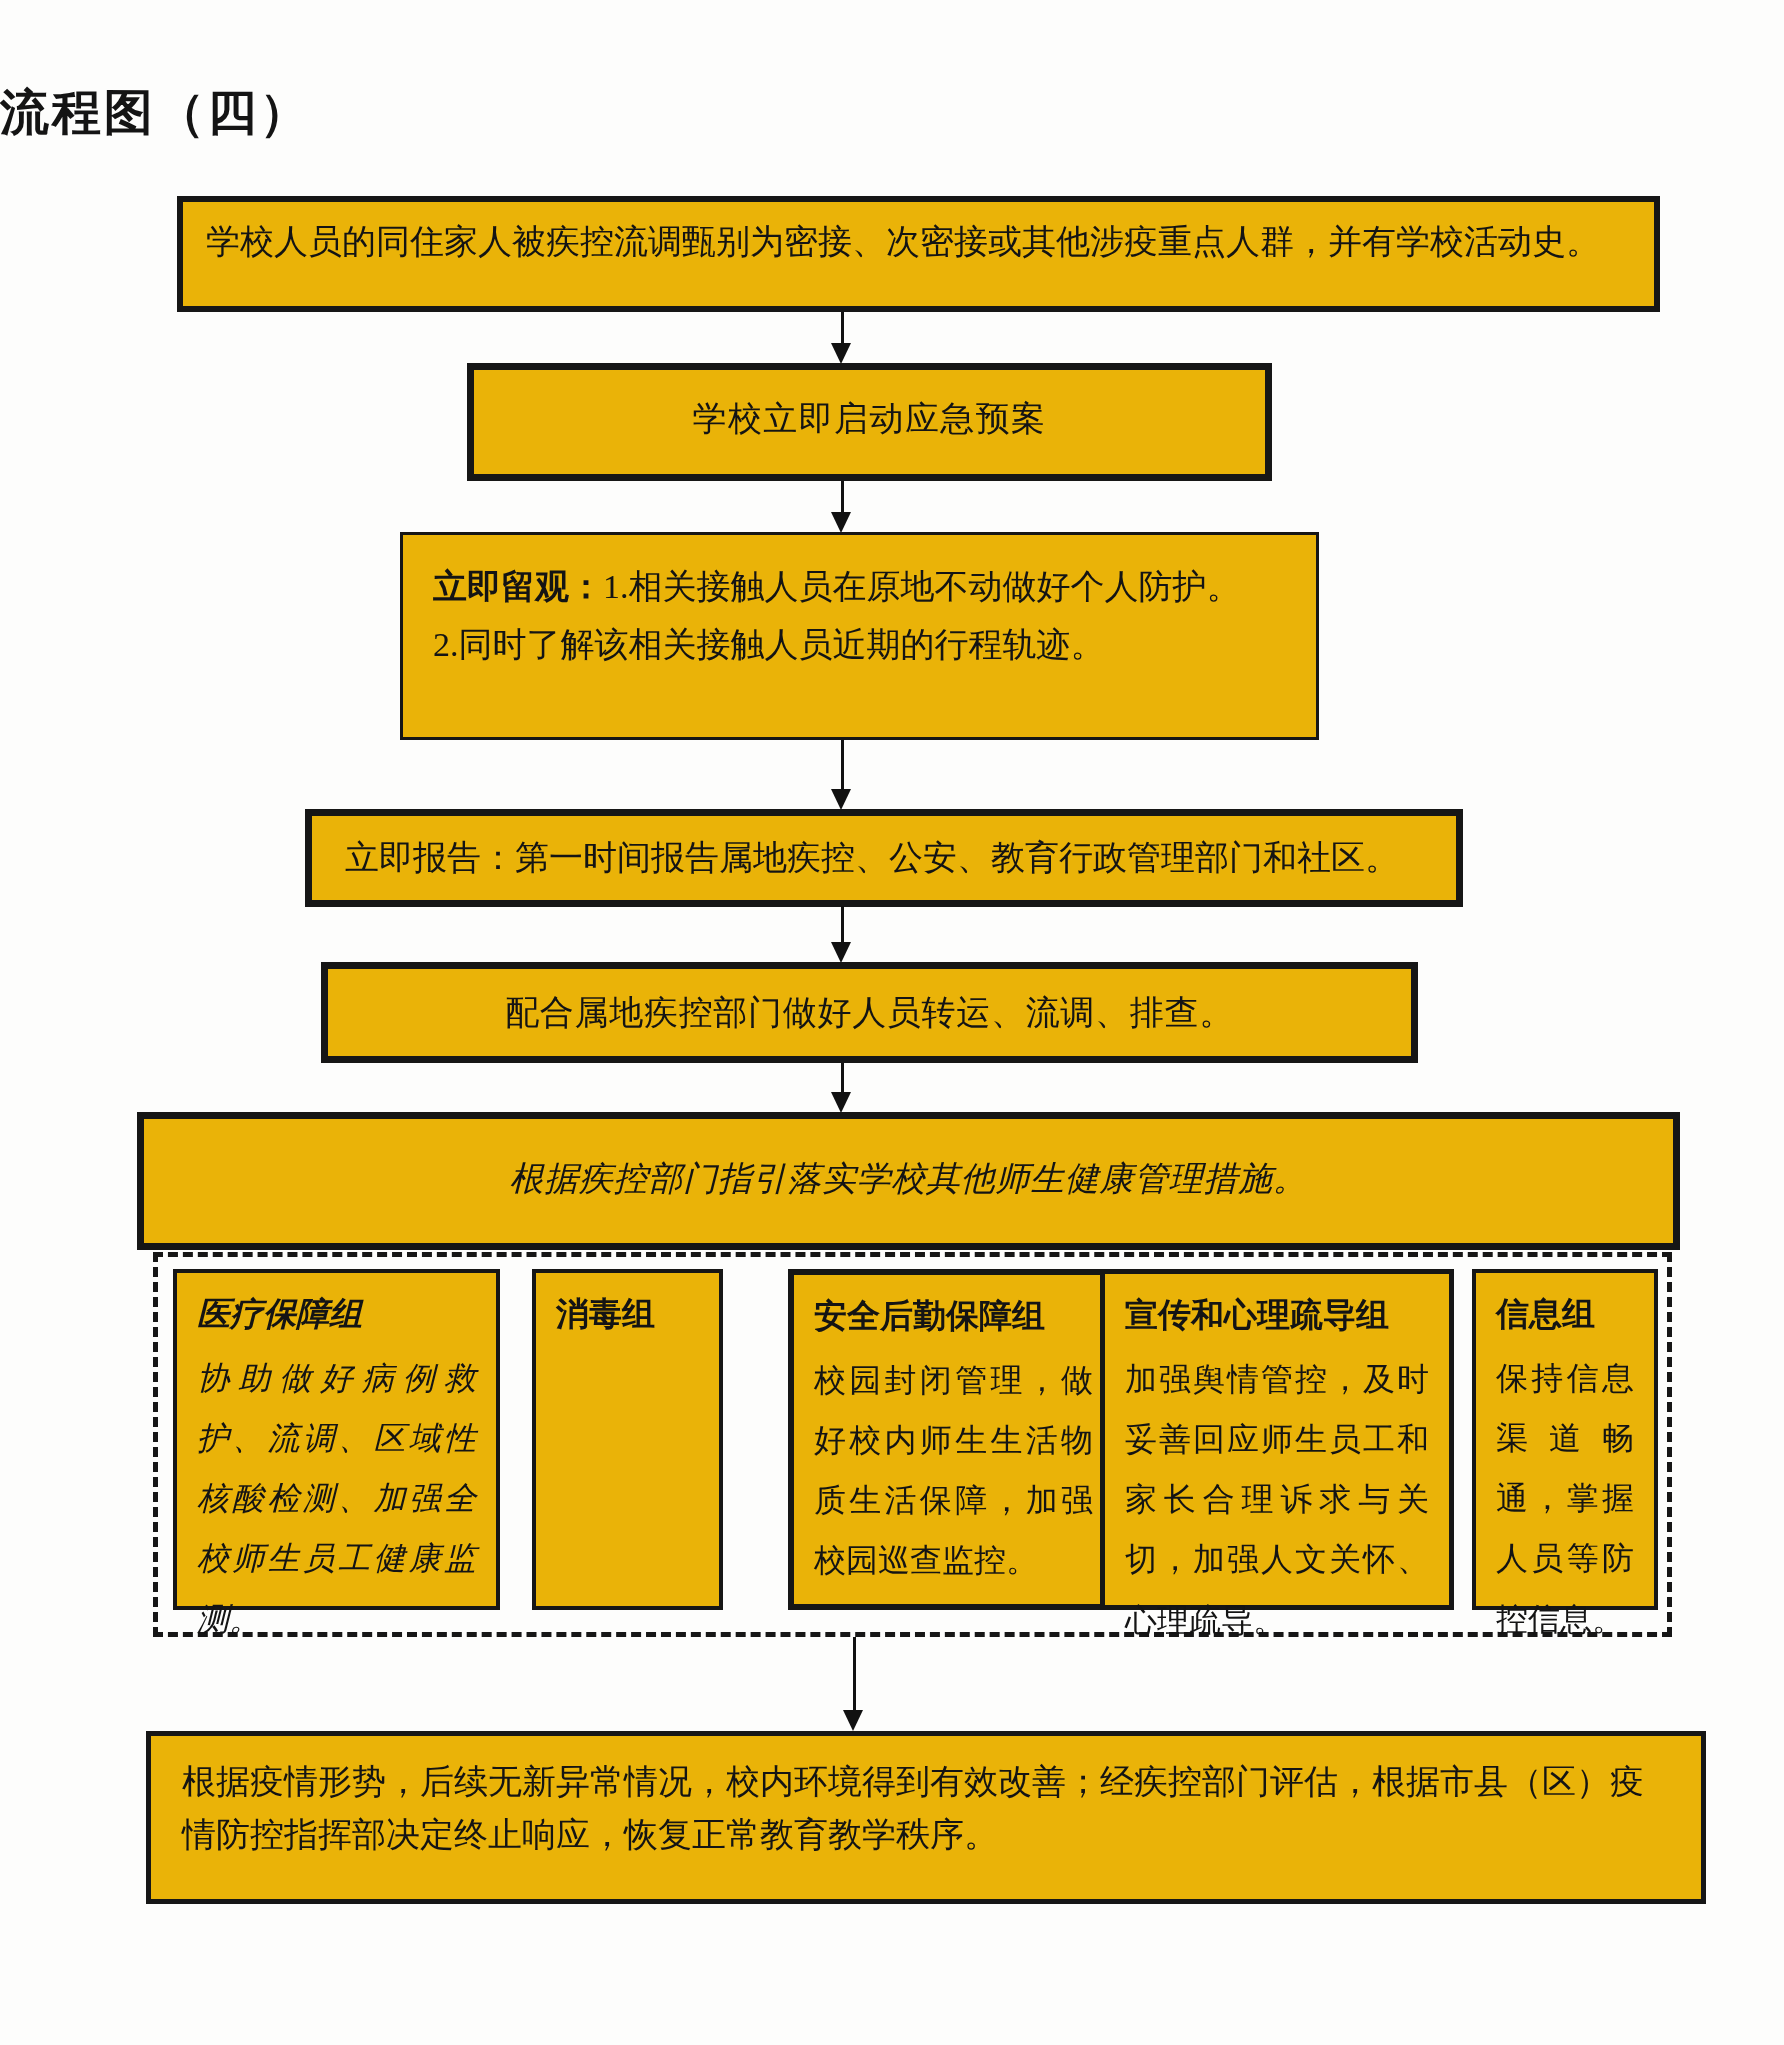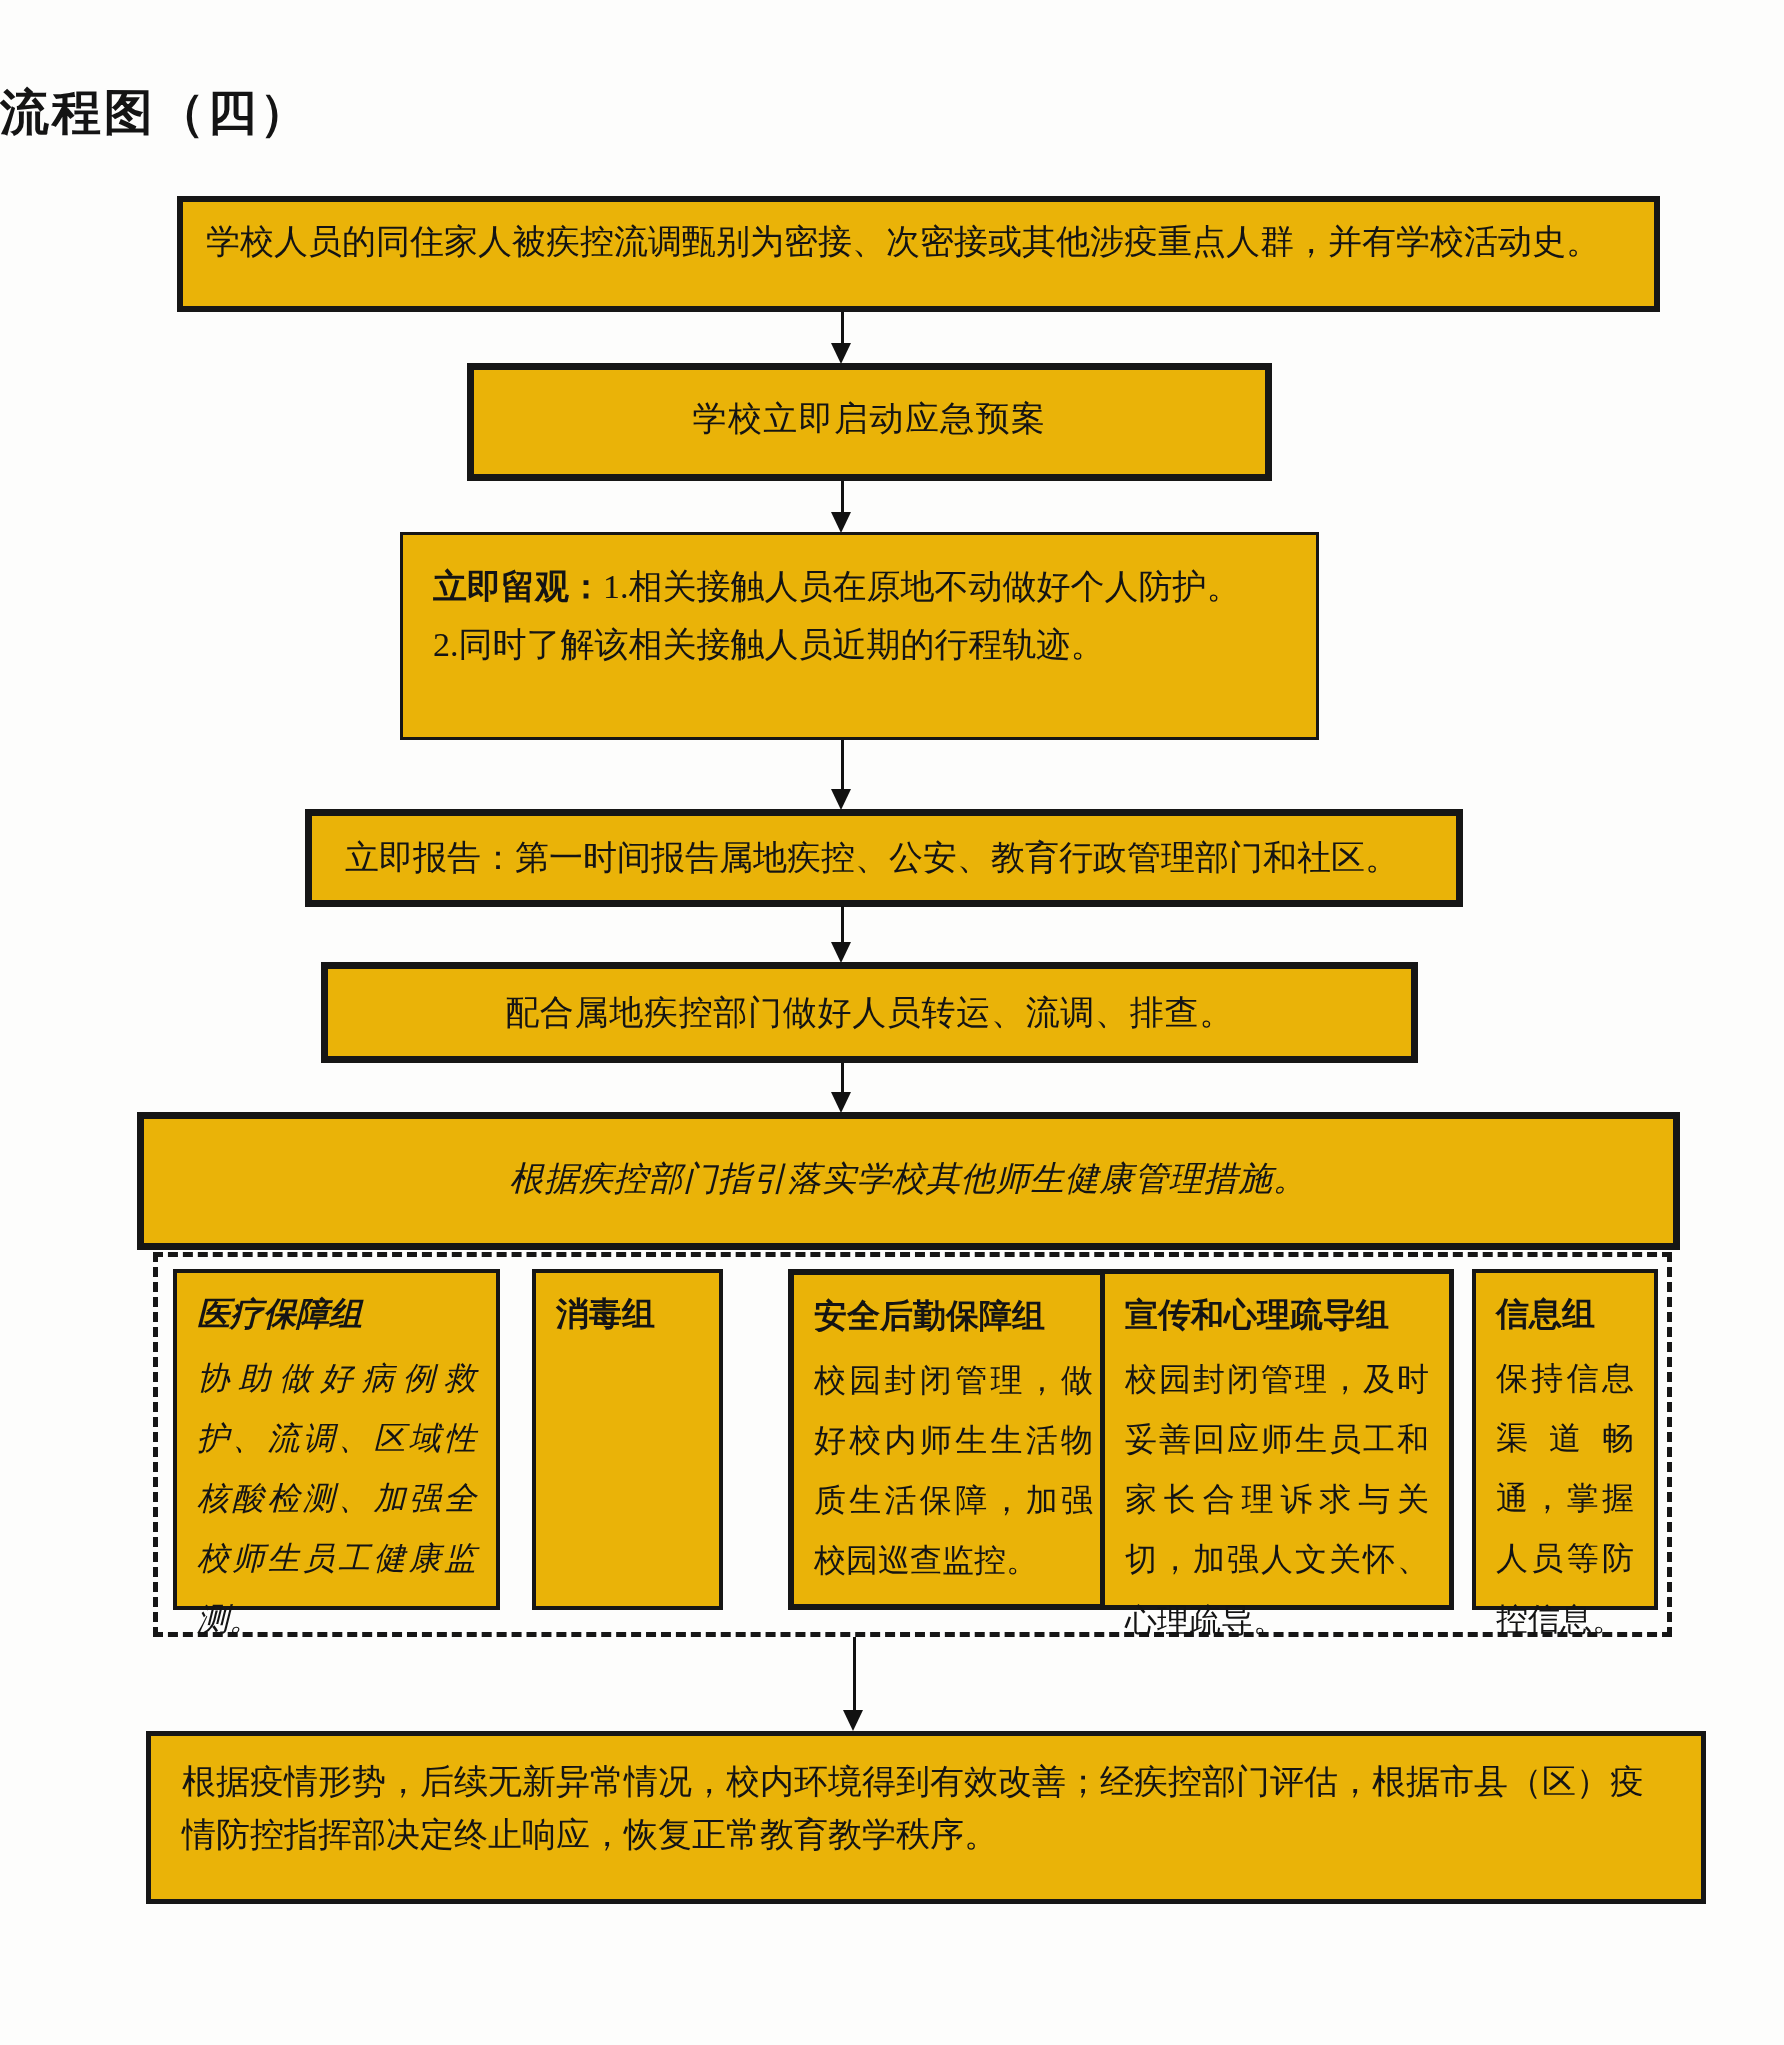--- a/index.html
+++ b/index.html
@@ -113,21 +113,21 @@
     <div class="gtitle">消毒组</div>
   </div>
 
   <div class="box grp gc">
     <div class="gtitle">安全后勤保障组</div>
     <div class="gbody">校园封闭管理，做好校内师生生活物质生活保障，加强校园巡查监控。</div>
   </div>
 
   <div class="box grp gd">
     <div class="gtitle">宣传和心理疏导组</div>
-    <div class="gbody">校园封闭管理，及时妥善回应师生员工和家长合理诉求与关切，加强人文关怀、心理疏导。</div>
+    <div class="gbody">加强舆情管控，及时妥善回应师生员工和家长合理诉求与关切，加强人文关怀、心理疏导。</div>
   </div>
 
   <div class="box grp ge">
     <div class="gtitle">信息组</div>
     <div class="gbody">保持信息渠道畅通，掌握人员等防控信息。</div>
   </div>
 
   <div class="arrow a6">
     <div class="line"></div>
     <div class="head"></div>

